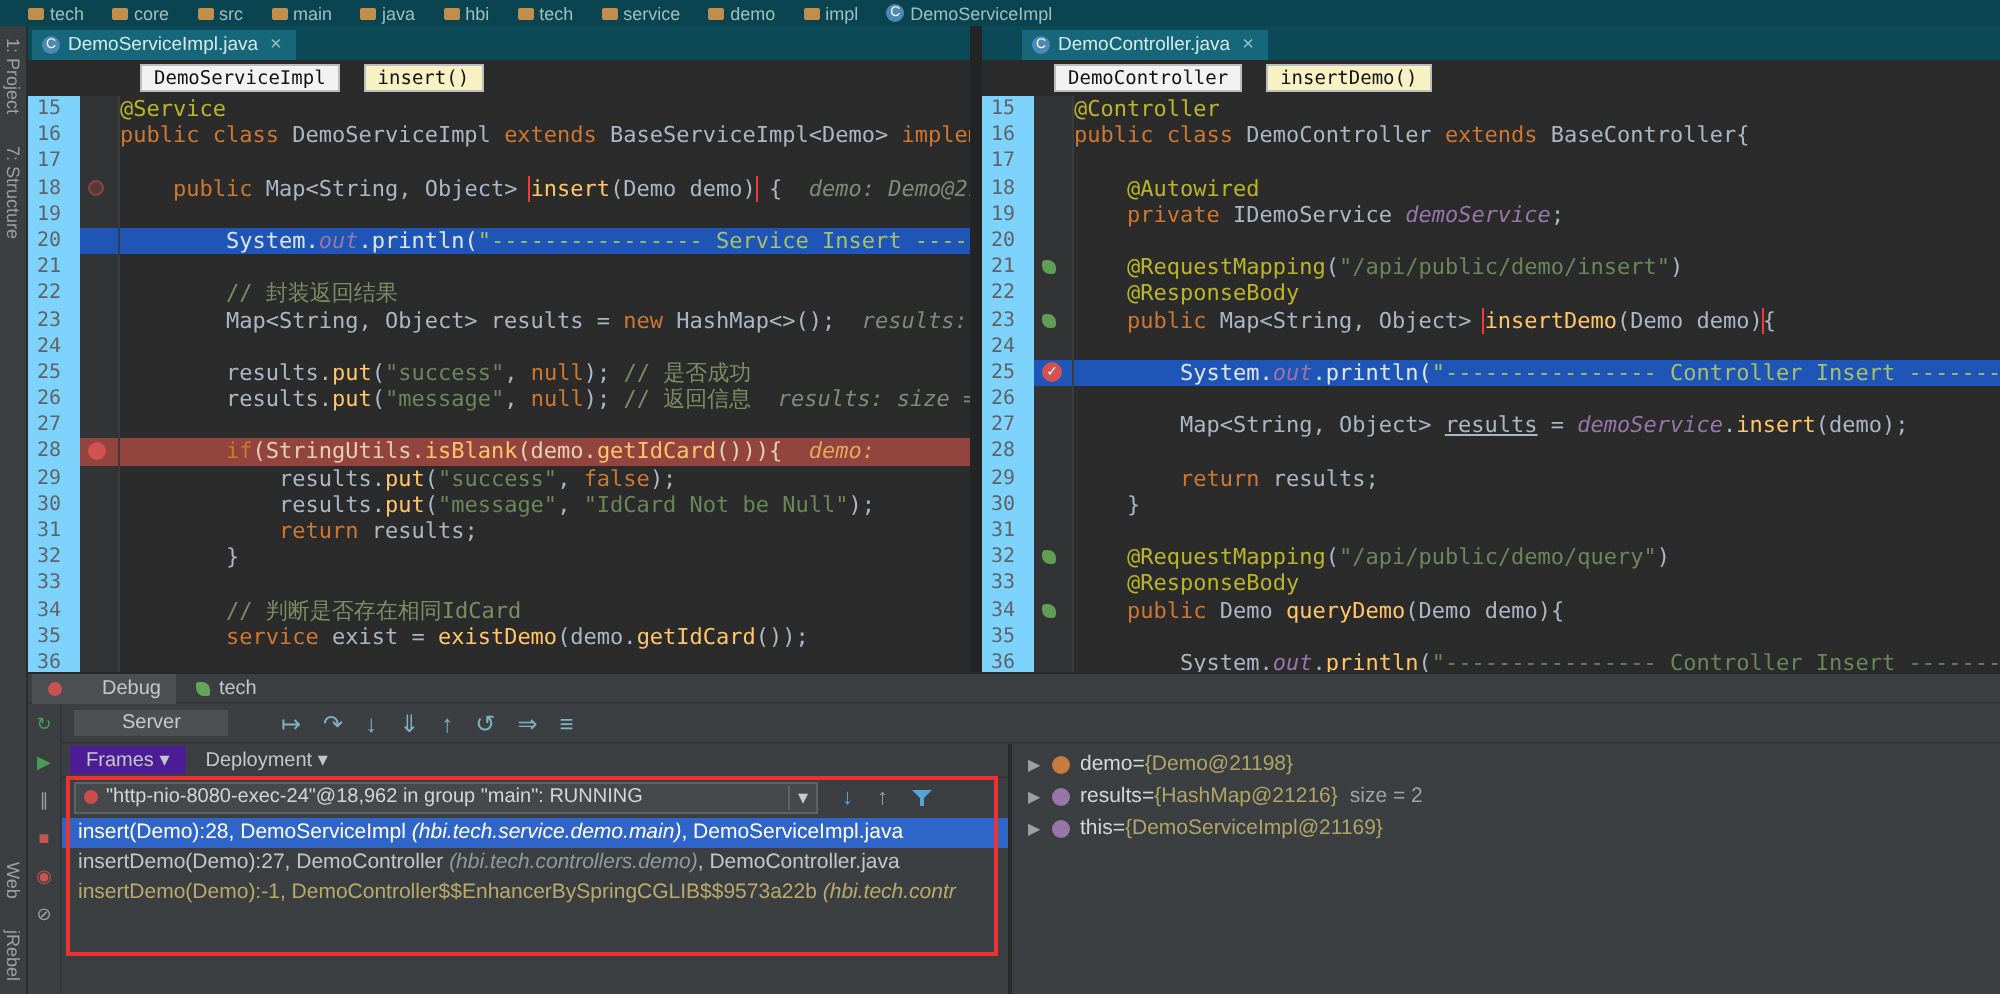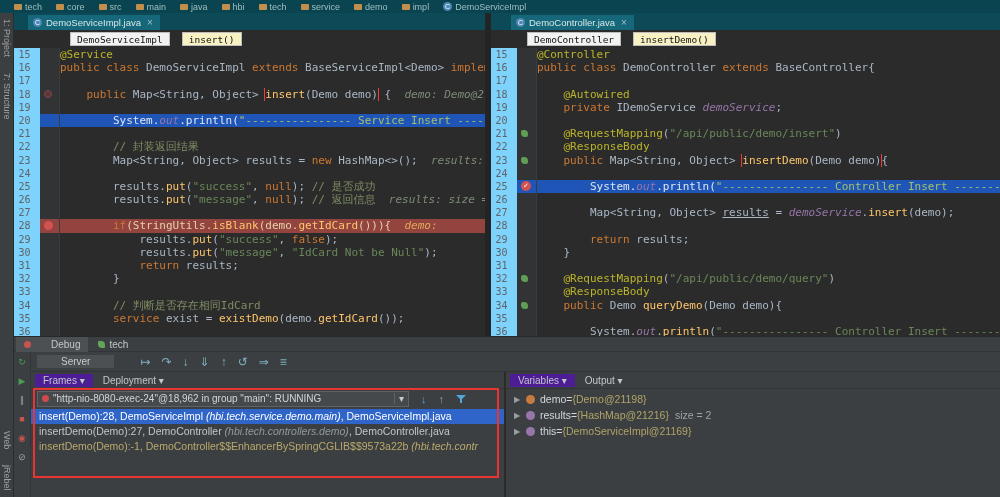--- a/index.html
+++ b/index.html
@@ -14,21 +14,21 @@
 
 .stripe{width:14px;background:#3c3f41;border-right:1px solid #2a2c2e;display:flex;flex-direction:column;justify-content:space-between;align-items:center;padding:6px 0;flex:0 0 auto}
 .stripe .grp{display:flex;flex-direction:column;gap:16px;align-items:center}
 .vlabel{writing-mode:vertical-rl;font-size:9px;color:#9da0a4;white-space:nowrap}
 .content{flex:1;display:flex;flex-direction:column;min-width:0}
 
 .editors{display:flex;height:323px;flex:0 0 auto;min-width:0}
 .pane{background:#2b2b2b;display:flex;flex-direction:column;min-width:0}
 .pane.left{width:477px;border-right:6px solid #222426;flex:0 0 auto}
 .pane.right{flex:1}
-.tabbar{height:17px;background:#0c4a57;display:flex;align-items:flex-end;padding-left:14px;flex:0 0 auto}
+.tabbar{height:17px;background:#0c4a57;display:flex;align-items:flex-end;padding-left:2px;flex:0 0 auto}
 .pane.right .tabbar{padding-left:20px}
 .tab{display:flex;align-items:center;gap:4px;background:#156779;padding:1px 7px 2px 5px;font-size:9.5px;color:#d6e9e9;height:15px;white-space:nowrap}
 .tab .cls{width:9px;height:9px;border-radius:50%;background:#4e88b5;color:#fff;font-size:7px;line-height:9px;text-align:center;flex:0 0 auto}
 .tab .x{color:#9cc0c4;font-size:10px;margin-left:2px}
 .chiprow{height:18px;display:flex;align-items:center;gap:12px;flex:0 0 auto;background:#2b2b2b}
 .pane.left .chiprow{padding-left:56px}
 .pane.right .chiprow{padding-left:36px}
 .chip{background:#f2f2f2;border:1px solid #bdbdbd;color:#111;font-family:"DejaVu Sans Mono",monospace;font-size:9.5px;padding:0 6px;height:14px;line-height:13px;white-space:nowrap}
 .chip.alt{background:#f7f1c3}
 .code{flex:1;overflow:hidden;font-family:"DejaVu Sans Mono",monospace;font-size:11px}
@@ -311,30 +311,20 @@
                 </div>
                 <div class="flist" id="frames-list">
                     <div class="frow sel"><span class="fm">insert(Demo):28, DemoServiceImpl </span><span class="fg">(hbi.tech.service.demo.main)</span><span class="ff">, DemoServiceImpl.java</span></div>
                     <div class="frow"><span class="fm">insertDemo(Demo):27, DemoController </span><span class="fg">(hbi.tech.controllers.demo)</span><span class="ff">, DemoController.java</span></div>
                     <div class="frow lib"><span class="fm">insertDemo(Demo):-1, DemoController$$EnhancerBySpringCGLIB$$9573a22b </span><span class="fg">(hbi.tech.contr</span></div>
                   </div>
                 <div class="anno frames-box"></div>
               </div>
 
               <div class="vpane">
-                <div class="subtabs">
-                  <div class="subtab on">
-                    <span>Variables</span>
-                    <span>▾</span>
-                  </div>
-                  <div class="subtab">
-                    <span>Output</span>
-                    <span>▾</span>
-                  </div>
-                </div>
                 <div class="vrows" id="vars-list">
                     <div class="vrow">
                       <span class="tri">▶</span>
                       <span class="vicon" style="background: rgb(199, 123, 63);"></span>
                       <span class="vname">demo</span>
                       <span class="veq"> = </span>
                       <span class="vval">{Demo@21198}</span>
                     </div>
                     <div class="vrow">
                       <span class="tri">▶</span>

